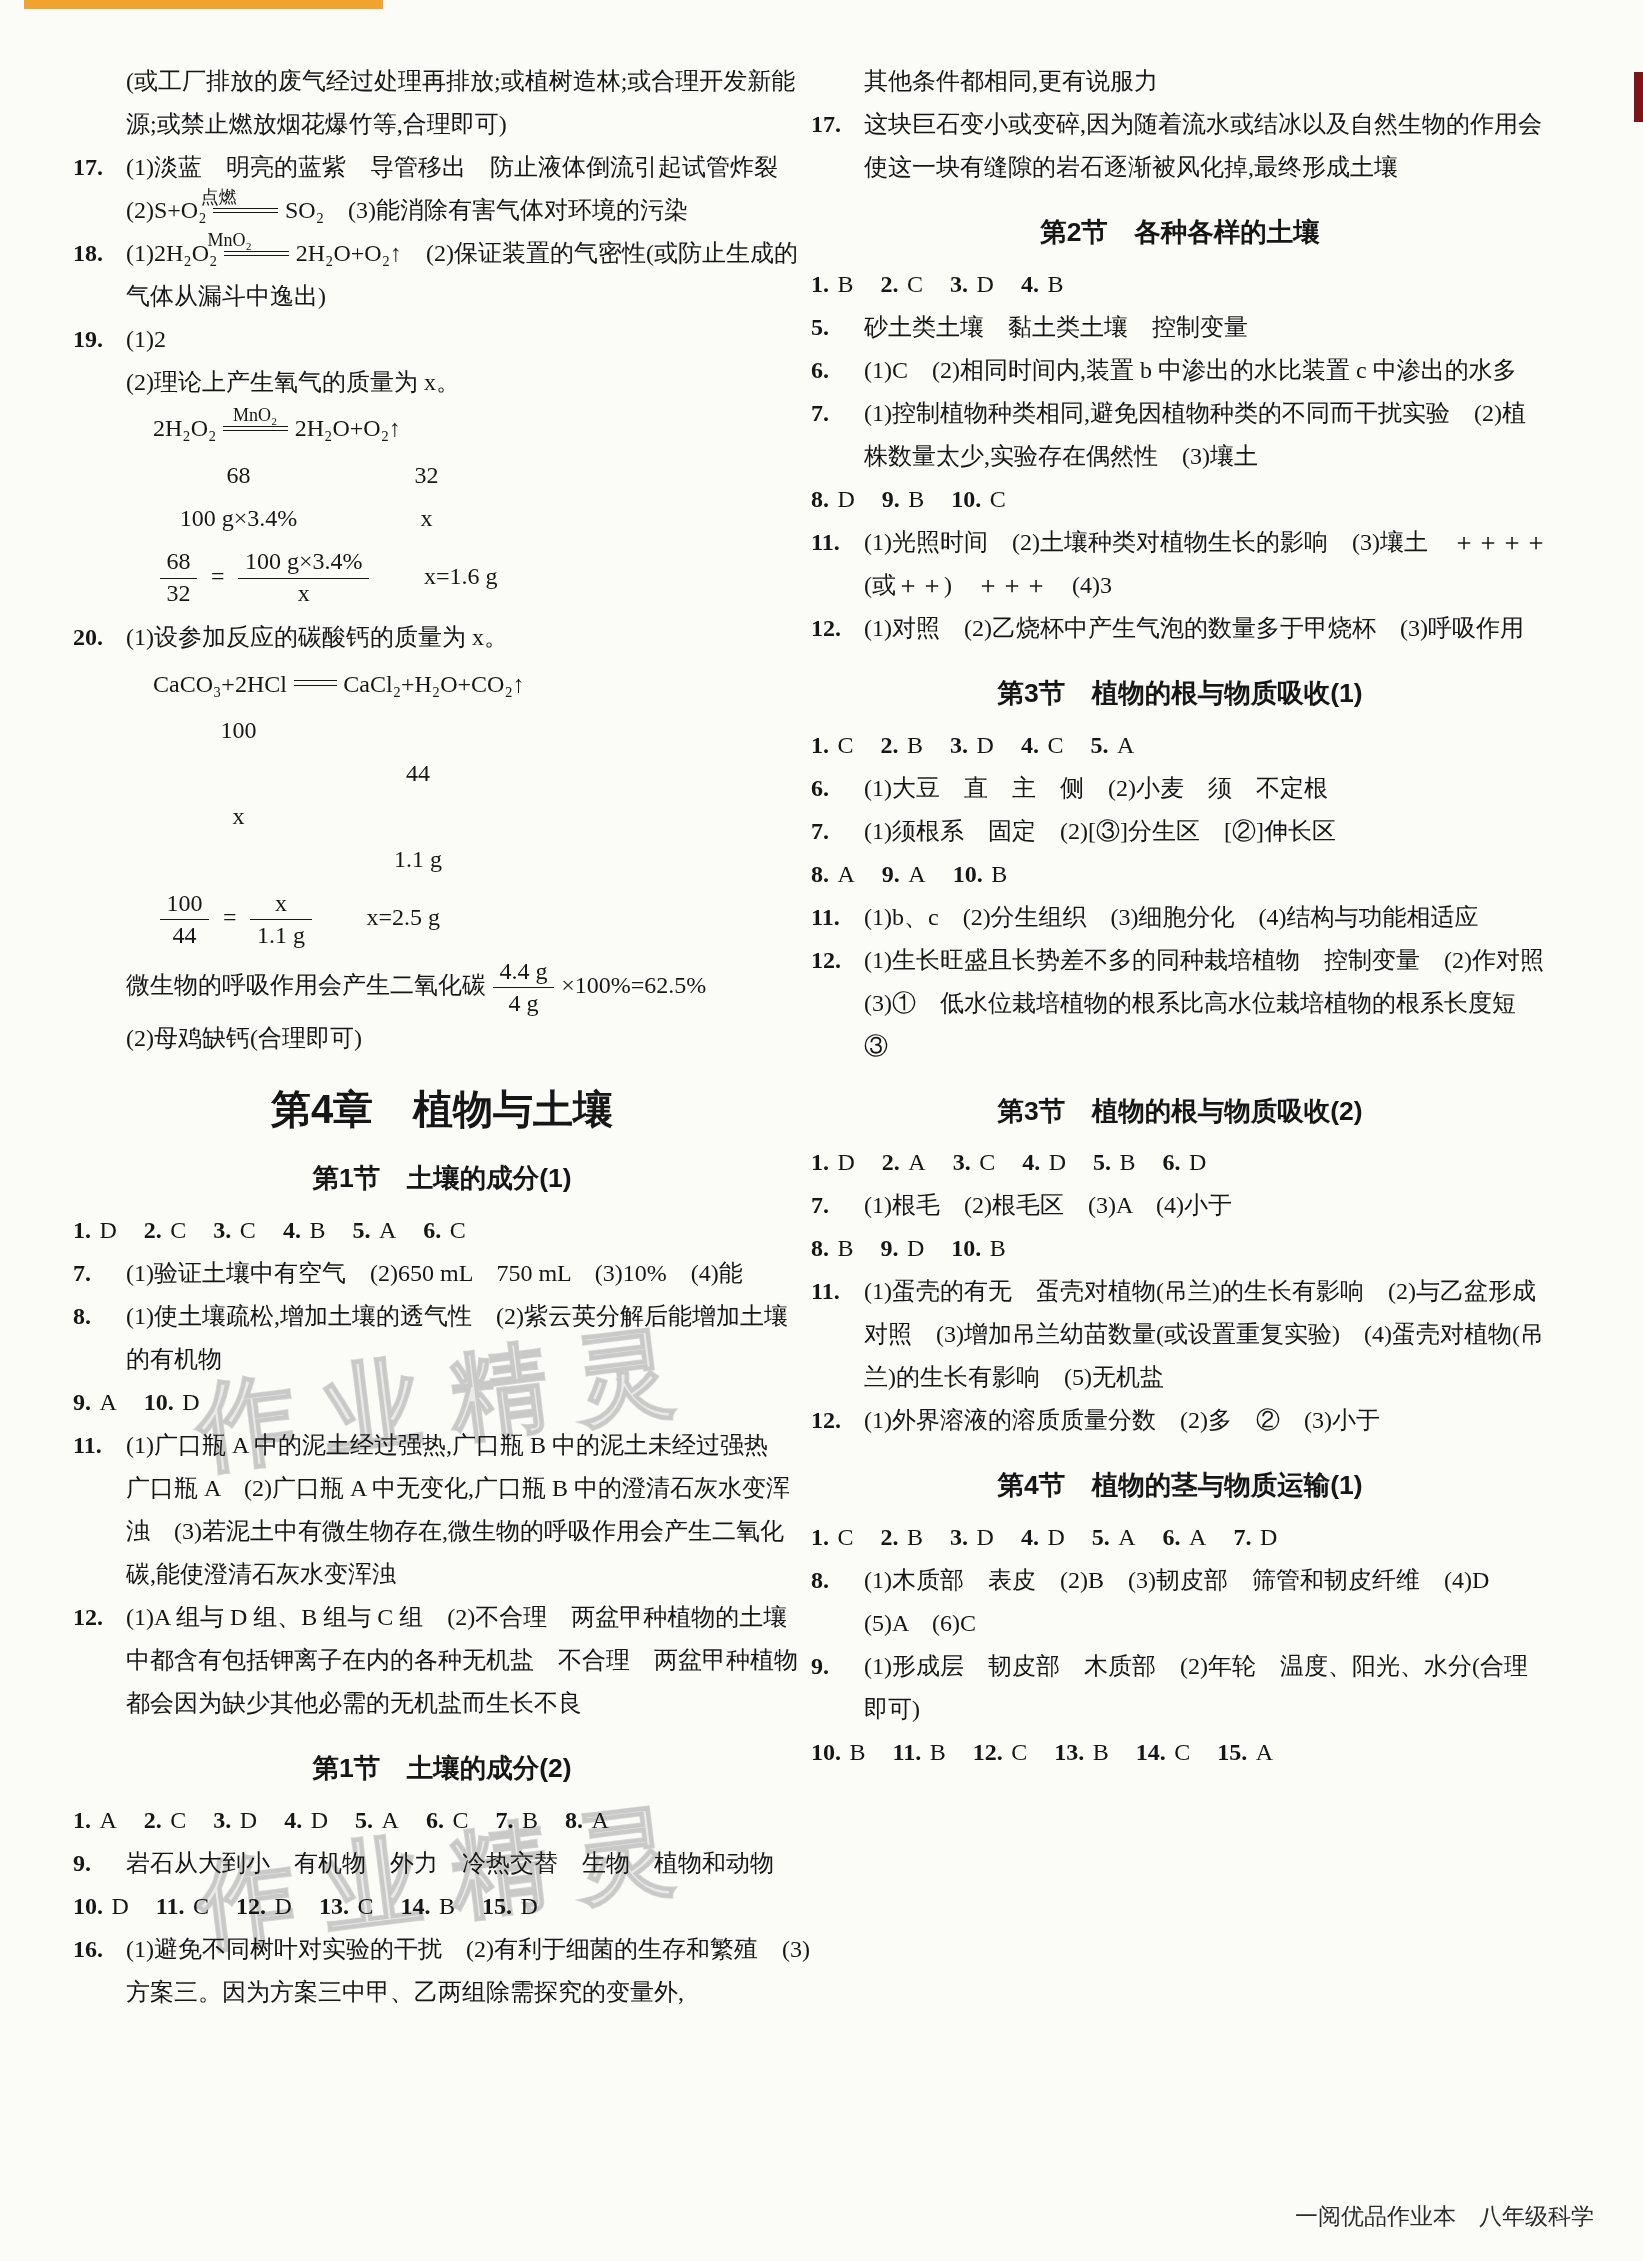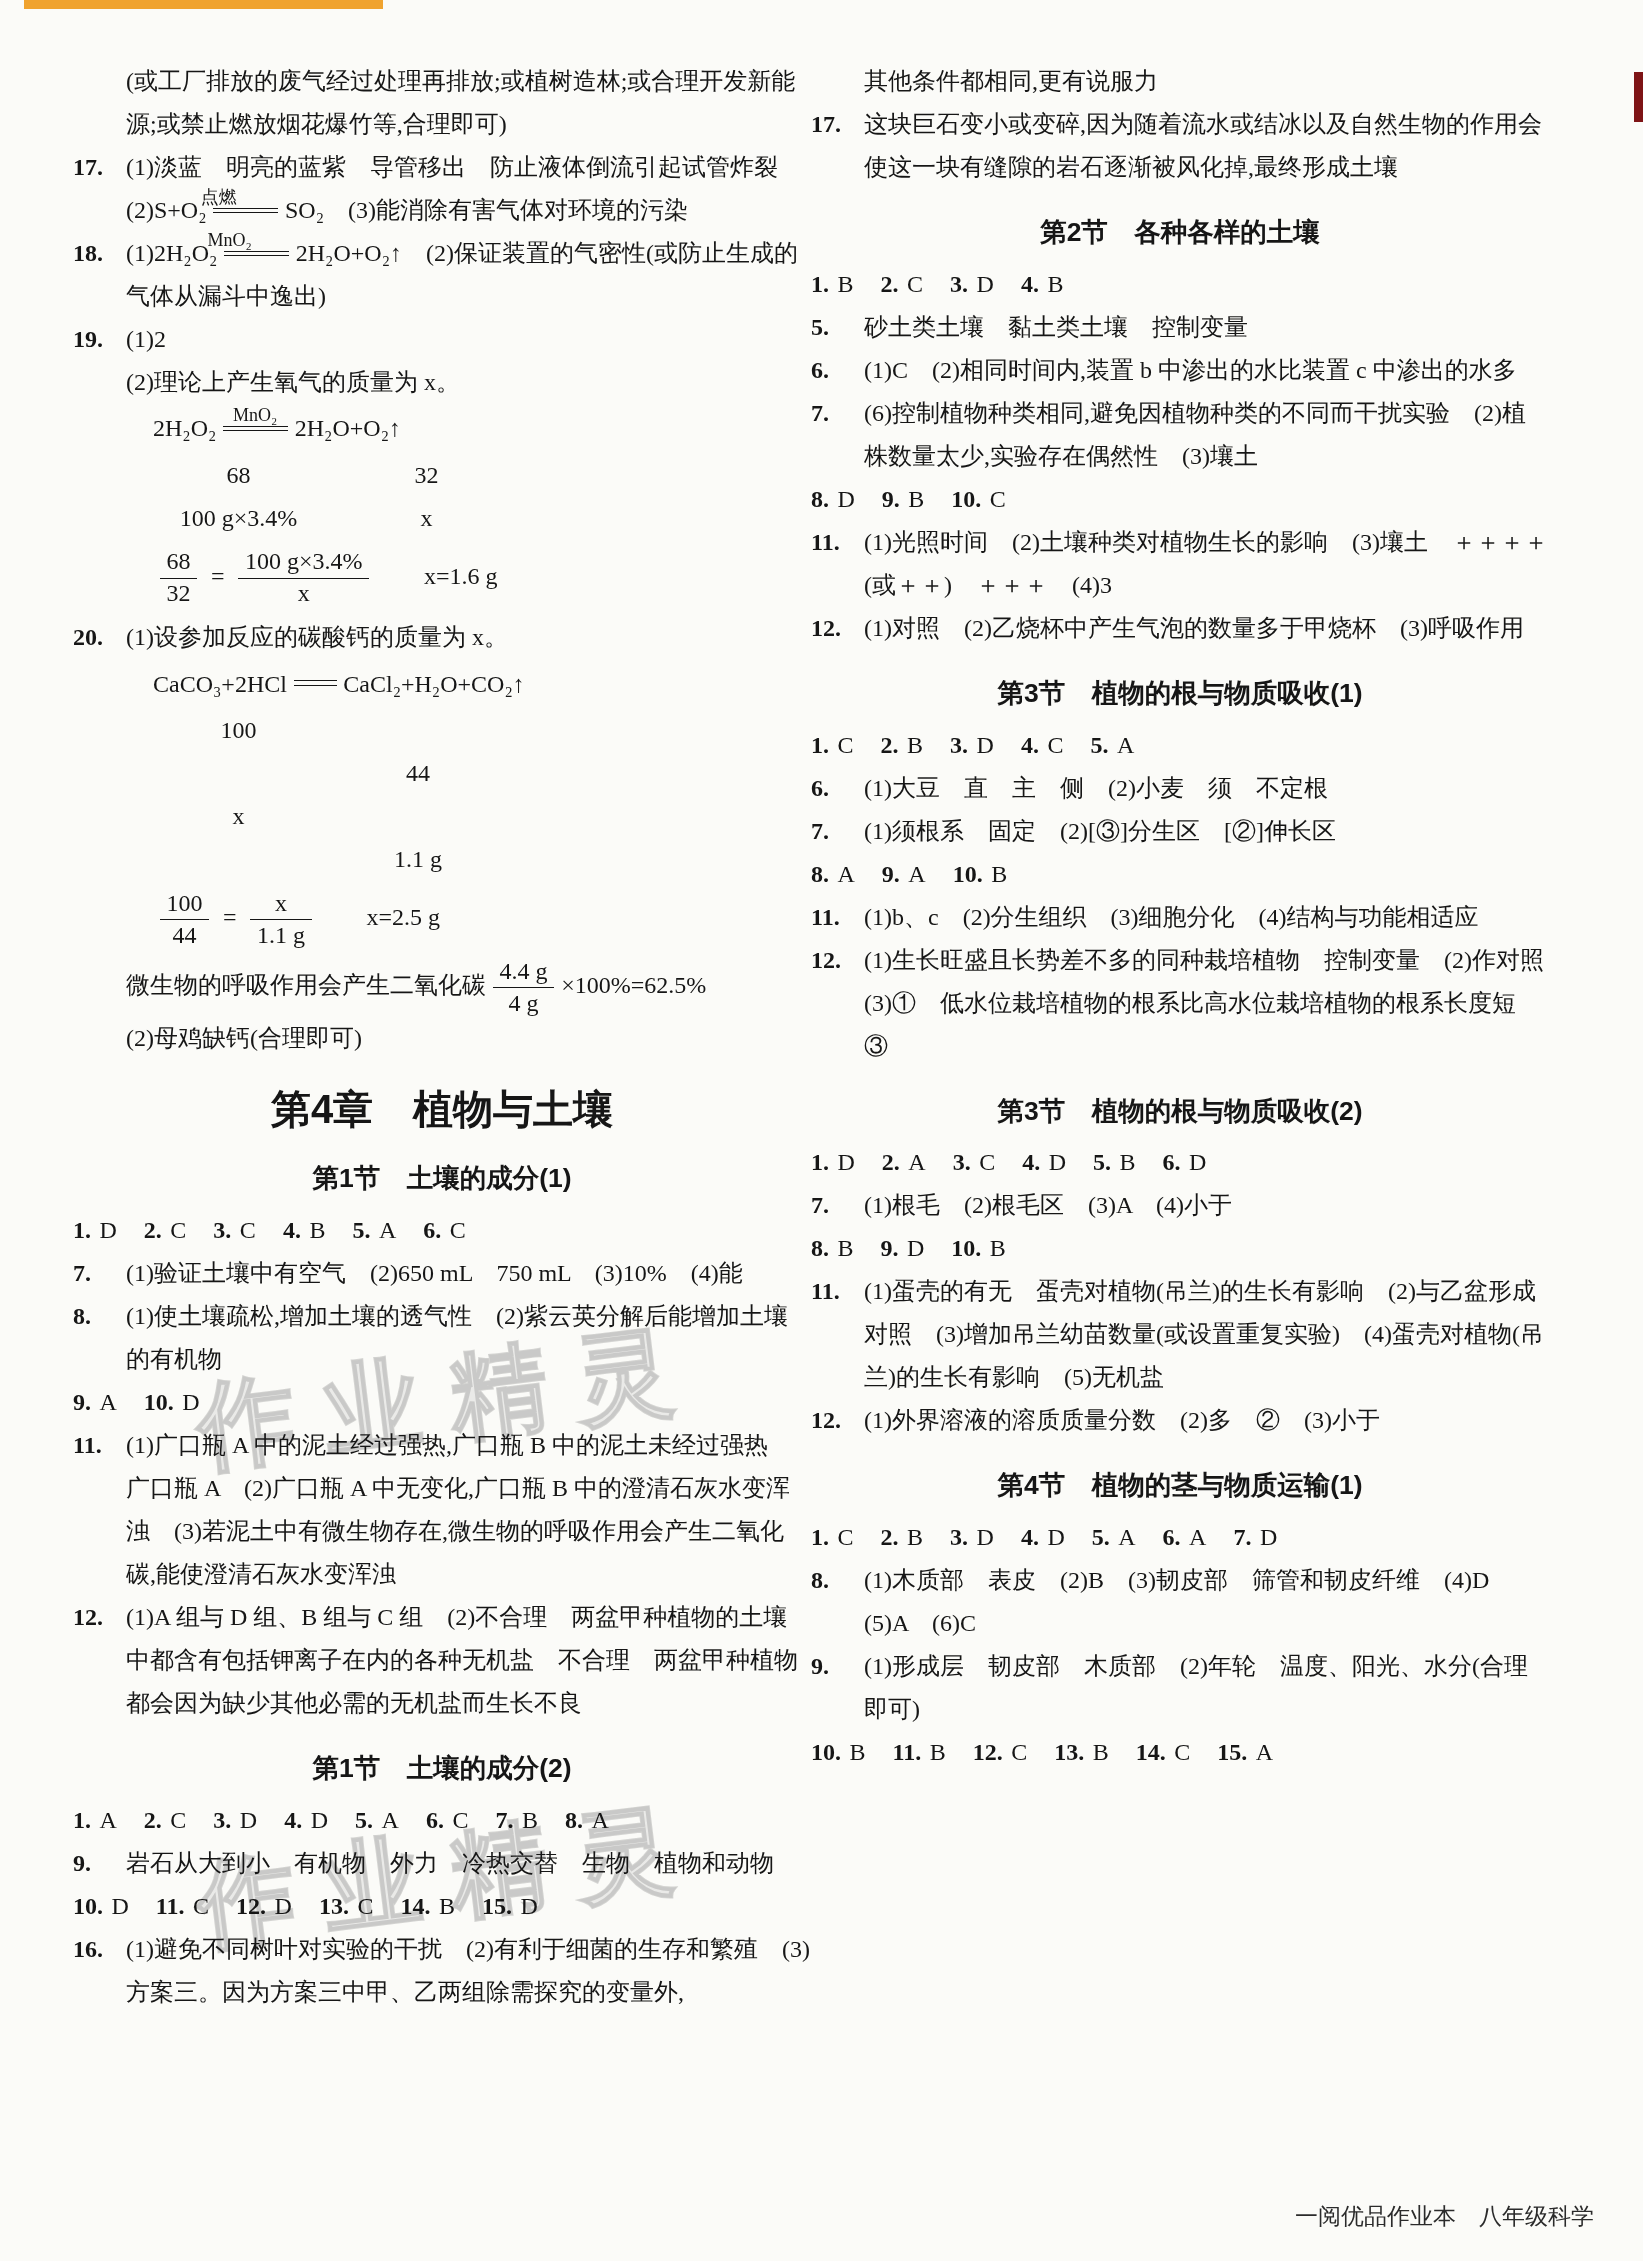--- a/index.html
+++ b/index.html
@@ -90,21 +90,21 @@
         <div class="answers"><span class="ap"><b class="anum">10.</b><span class="aval">D</span></span><span class="ap"><b class="anum">11.</b><span class="aval">C</span></span><span class="ap"><b class="anum">12.</b><span class="aval">D</span></span><span class="ap"><b class="anum">13.</b><span class="aval">C</span></span><span class="ap"><b class="anum">14.</b><span class="aval">B</span></span><span class="ap"><b class="anum">15.</b><span class="aval">D</span></span></div>
         <div class="item"><span class="num">16.</span><span class="run">(1)避免不同树叶对实验的干扰　(2)有利于细菌的生存和繁殖　(3)方案三。因为方案三中甲、乙两组除需探究的变量外,</span></div>
       </div>
     <div class="col" id="col-right">
         <div class="cont">其他条件都相同,更有说服力</div>
         <div class="item"><span class="num">17.</span><span class="run">这块巨石变小或变碎,因为随着流水或结冰以及自然生物的作用会使这一块有缝隙的岩石逐渐被风化掉,最终形成土壤</span></div>
         <div class="section-h">第2节　各种各样的土壤</div>
         <div class="answers"><span class="ap"><b class="anum">1.</b><span class="aval">B</span></span><span class="ap"><b class="anum">2.</b><span class="aval">C</span></span><span class="ap"><b class="anum">3.</b><span class="aval">D</span></span><span class="ap"><b class="anum">4.</b><span class="aval">B</span></span></div>
         <div class="item"><span class="num">5.</span><span class="run">砂土类土壤　黏土类土壤　控制变量</span></div>
         <div class="item"><span class="num">6.</span><span class="run">(1)C　(2)相同时间内,装置 b 中渗出的水比装置 c 中渗出的水多</span></div>
-        <div class="item"><span class="num">7.</span><span class="run">(6)控制植物种类相同,避免因植物种类的不同而干扰实验　(2)植株数量太少,实验存在偶然性　(3)壤土</span></div>
+        <div class="item"><span class="num">7.</span><span class="run">(1)控制植物种类相同,避免因植物种类的不同而干扰实验　(2)植株数量太少,实验存在偶然性　(3)壤土</span></div>
         <div class="answers"><span class="ap"><b class="anum">8.</b><span class="aval">D</span></span><span class="ap"><b class="anum">9.</b><span class="aval">B</span></span><span class="ap"><b class="anum">10.</b><span class="aval">C</span></span></div>
         <div class="item"><span class="num">11.</span><span class="run">(1)光照时间　(2)土壤种类对植物生长的影响　(3)壤土　＋＋＋＋(或＋＋)　＋＋＋　(4)3</span></div>
         <div class="item"><span class="num">12.</span><span class="run">(1)对照　(2)乙烧杯中产生气泡的数量多于甲烧杯　(3)呼吸作用</span></div>
         <div class="section-h">第3节　植物的根与物质吸收(1)</div>
         <div class="answers"><span class="ap"><b class="anum">1.</b><span class="aval">C</span></span><span class="ap"><b class="anum">2.</b><span class="aval">B</span></span><span class="ap"><b class="anum">3.</b><span class="aval">D</span></span><span class="ap"><b class="anum">4.</b><span class="aval">C</span></span><span class="ap"><b class="anum">5.</b><span class="aval">A</span></span></div>
         <div class="item"><span class="num">6.</span><span class="run">(1)大豆　直　主　侧　(2)小麦　须　不定根</span></div>
         <div class="item"><span class="num">7.</span><span class="run">(1)须根系　固定　(2)[③]分生区　[②]伸长区</span></div>
         <div class="answers"><span class="ap"><b class="anum">8.</b><span class="aval">A</span></span><span class="ap"><b class="anum">9.</b><span class="aval">A</span></span><span class="ap"><b class="anum">10.</b><span class="aval">B</span></span></div>
         <div class="item"><span class="num">11.</span><span class="run">(1)b、c　(2)分生组织　(3)细胞分化　(4)结构与功能相适应</span></div>
         <div class="item"><span class="num">12.</span><span class="run">(1)生长旺盛且长势差不多的同种栽培植物　控制变量　(2)作对照　(3)①　低水位栽培植物的根系比高水位栽培植物的根系长度短　③</span></div>

